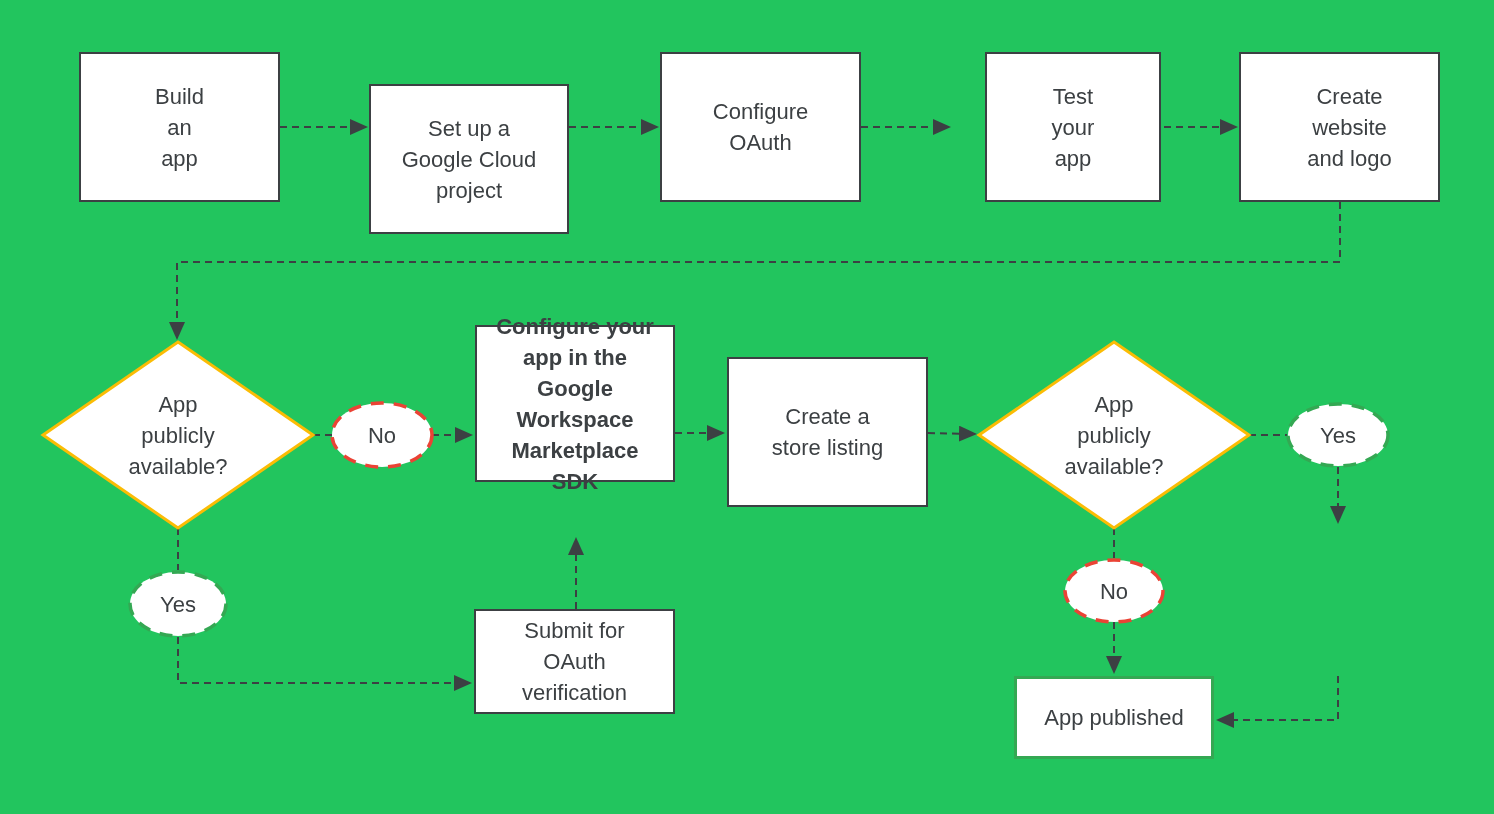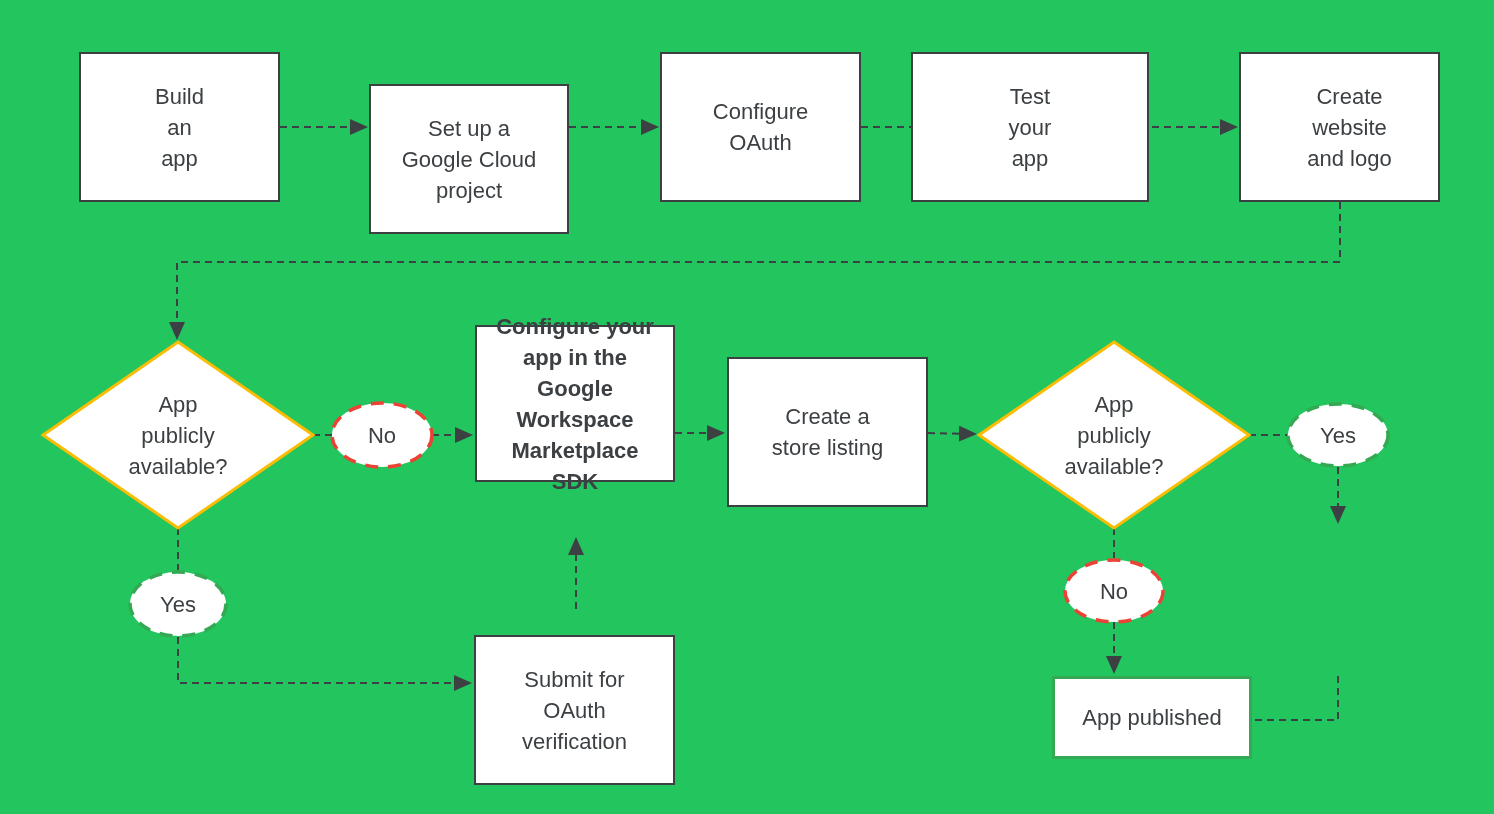--- a/index.html
+++ b/index.html
@@ -13,21 +13,21 @@
   }
   #wires{position:absolute;left:0;top:0;z-index:1;}
   .conn{fill:none;stroke:#3c4043;stroke-width:2;stroke-dasharray:7 5;}
   .node{
     position:absolute;z-index:2;box-sizing:border-box;
     background:#ffffff;border:2px solid #3c4043;
     display:flex;align-items:center;justify-content:center;
     text-align:center;white-space:pre-line;
     font-size:22px;line-height:31px;color:#3c4043;
   }
-  .terminal{border-width:3px;margin-left:38px;}
+  .terminal{border-width:3px;}
   .overlay{
     position:absolute;z-index:3;background:transparent;border:none;
     display:flex;align-items:center;justify-content:center;
     text-align:center;white-space:pre-line;
     font-size:22px;line-height:31px;color:#3c4043;
     pointer-events:none;
   }
 </style>
 </head>
 <body>
@@ -80,39 +80,39 @@
 an
 app</div>
 
   <div class="node" style="left:369px;top:52px;width:200px;height:150px;margin-top:32px;">Set up a
 Google Cloud
 project</div>
 
   <div class="node" style="left:660px;top:52px;width:201px;height:150px;">Configure
 OAuth</div>
 
-  <div class="node" style="left:911px;top:52px;width:238px;height:150px;">Test
+  <div class="node" style="left:985px;top:52px;width:176px;height:150px;">Test
 your
 app</div>
 
   <div class="node" style="left:1239px;top:52px;width:201px;height:150px;padding-left:20px;">Create
 website
 and logo</div>
 
   <div class="node" style="left:475px;top:325px;width:200px;height:157px;font-weight:bold;">Configure your
 app in the
 Google
 Workspace
 Marketplace
 SDK</div>
 
   <div class="node" style="left:727px;top:357px;width:201px;height:150px;">Create a
 store listing</div>
 
-  <div class="node" style="left:474px;top:609px;width:201px;height:150px;margin-top:26px;">Submit for
+  <div class="node" style="left:474px;top:609px;width:201px;height:105px;">Submit for
 OAuth
 verification</div>
 
 
   <div class="node terminal" style="left: 1014px; top: 676px; width: 200px; height: 83px; border-color: rgb(52, 168, 83);">App published</div>
 
   <div class="overlay" style="left:58px;top:385px;width:240px;height:100px;">App
 publicly
 available?</div>
   <div class="overlay" style="left:994px;top:385px;width:240px;height:100px;">App

